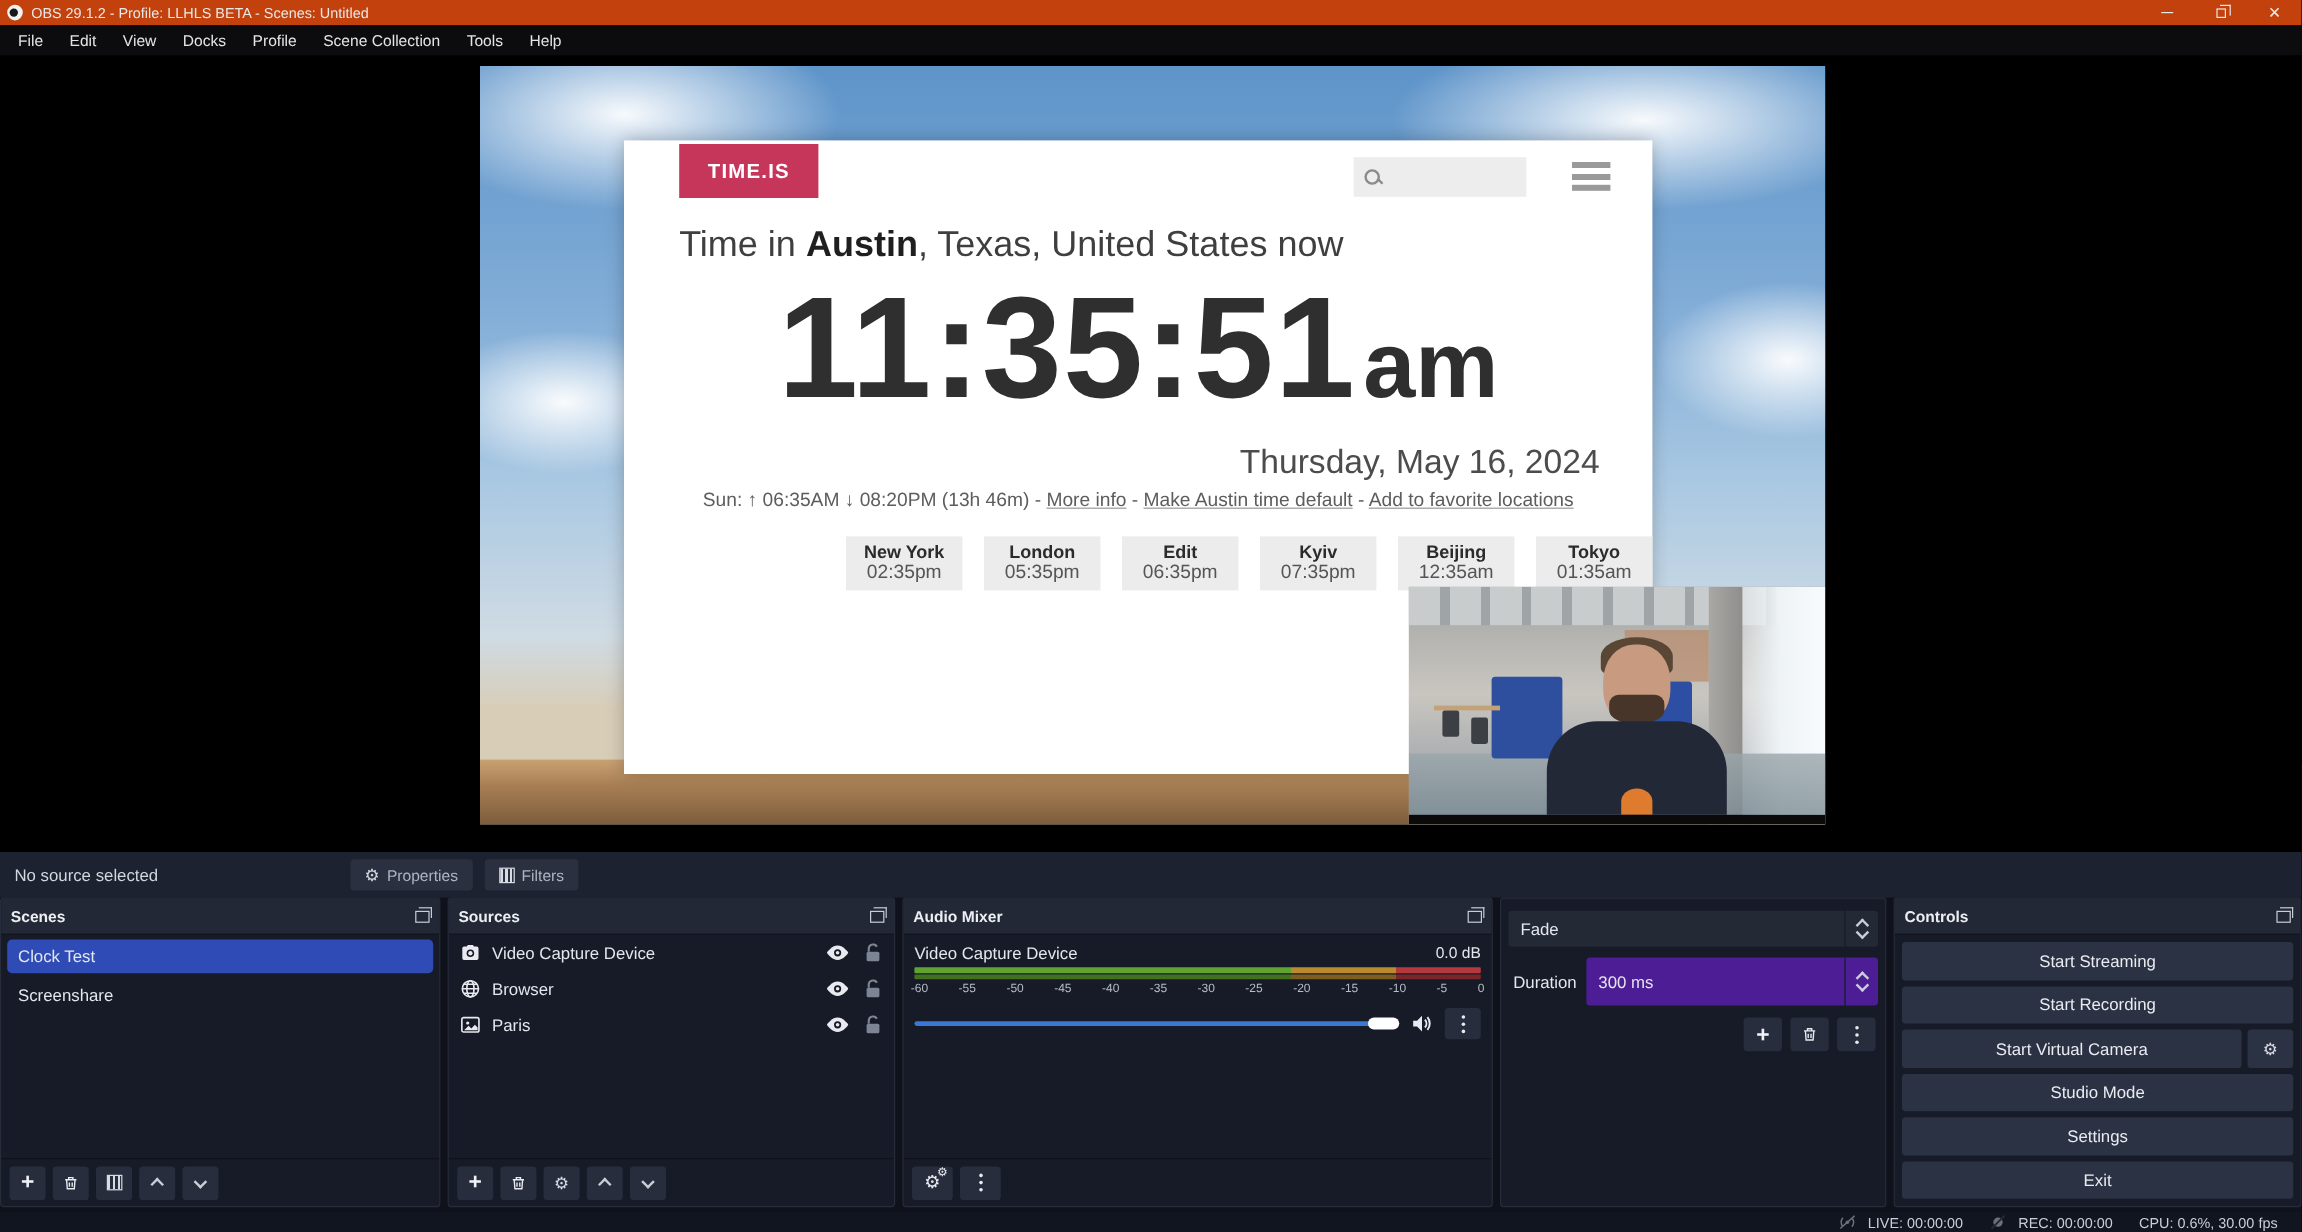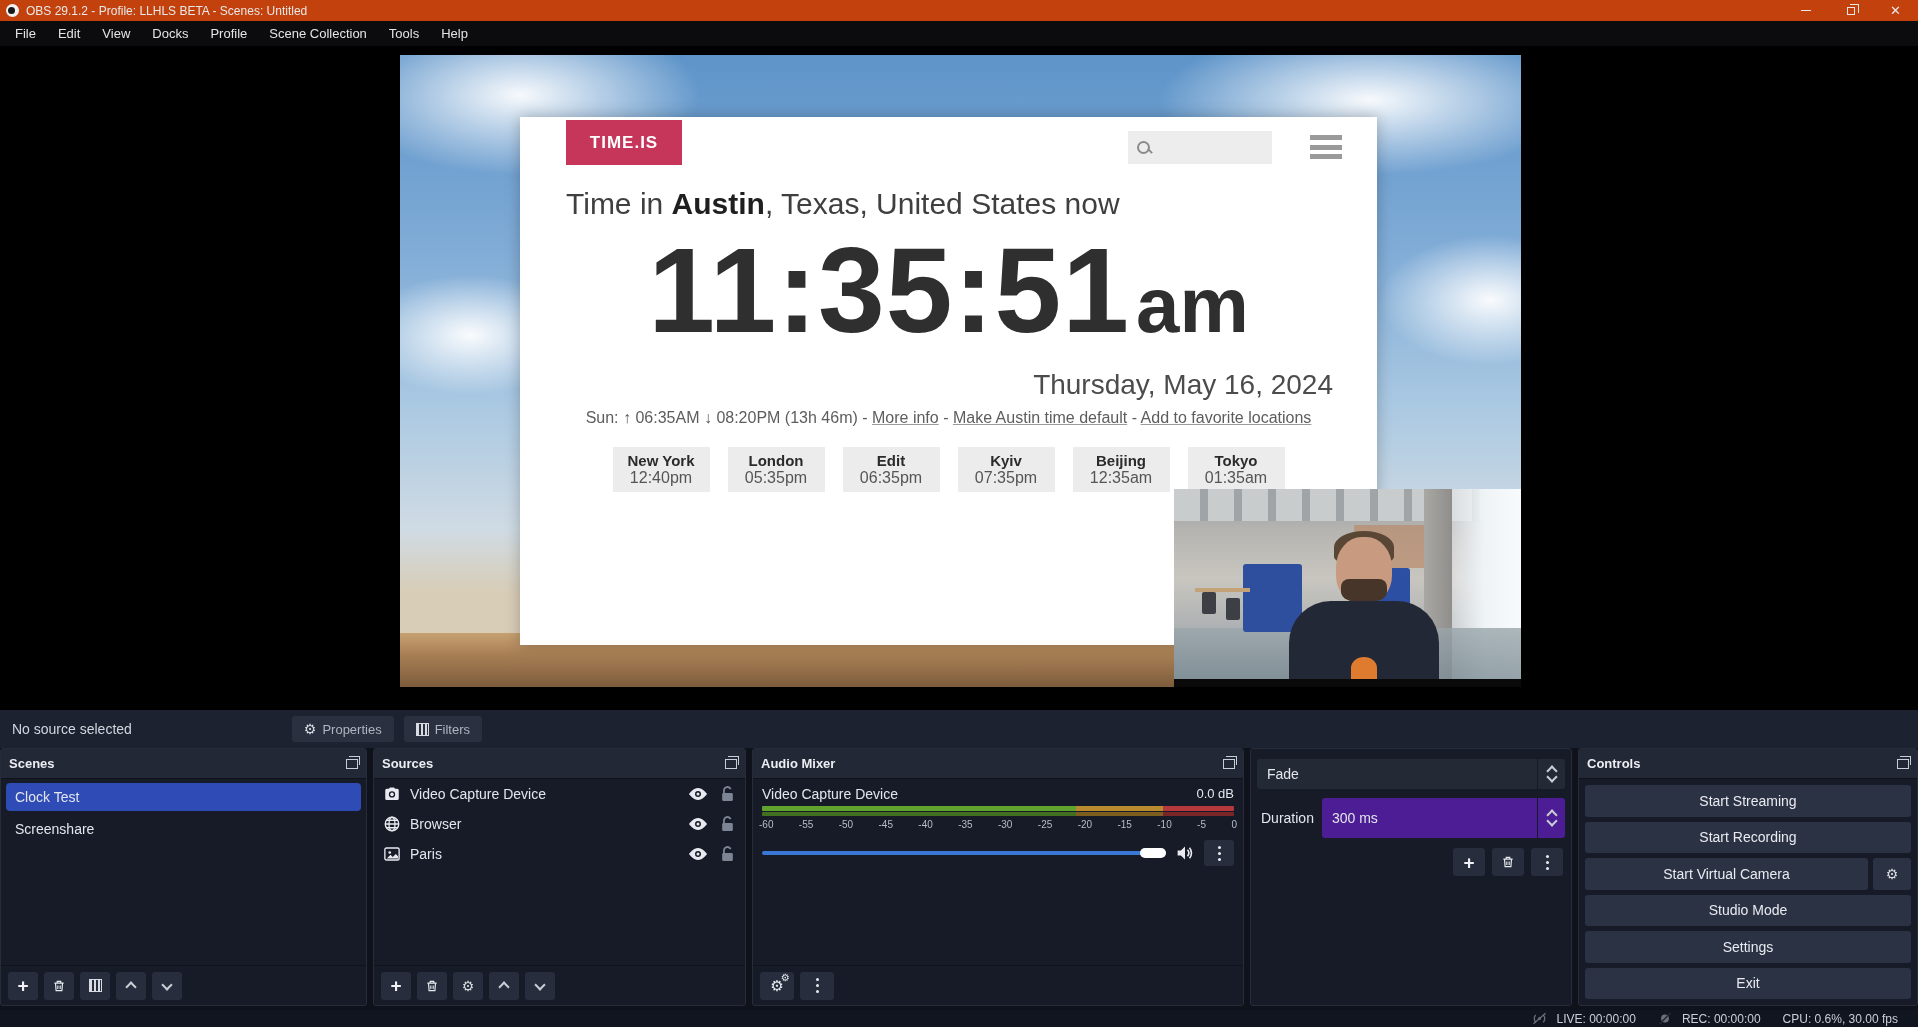--- a/index.html
+++ b/index.html
@@ -51,21 +51,21 @@
   .hamburger span { display:block; width:100%; height:5px; background:#9a9a9a; }
 
   .page-heading { position:absolute; left:46px; top:70px; width:770px; font-size:30px; color:#3f3f3f; }
   .page-heading b { color:#1f1f1f; }
   .clock-row { position:absolute; left:0; top:104px; width:100%; text-align:center; white-space:nowrap; }
   .clock-time { font-size:120px; font-weight:bold; color:#2f2f2f; letter-spacing:1px; }
   .clock-ampm { font-size:78px; font-weight:bold; color:#2f2f2f; margin-left:6px; }
   .page-date { position:absolute; right:44px; top:252px; font-size:28px; color:#4c4c4c; }
   .sun-row { position:absolute; left:0; top:292px; width:100%; text-align:center; font-size:16px; color:#5d5d5d; }
   .sun-row a { color:#5d5d5d; text-decoration:underline; text-decoration-color:#9a9a9a; }
-  .cities { position:absolute; left:0; top:330px; width:100%; display:flex; justify-content:center; gap:18px; }
+  .cities { position:absolute; left:0; top:330px; width:100%; display:flex; justify-content:flex-end; gap:18px; }
   .city-box { width:97px; height:45px; background:#ececec; display:flex; flex-direction:column;
               align-items:center; justify-content:center; }
   .city-name { font-size:15px; font-weight:bold; color:#2b2b2b; }
   .city-time { font-size:16px; color:#555; }
 
   
   .webcam { position:absolute; left:774px; top:434px; width:347px; height:198px; overflow:hidden;
             background:linear-gradient(180deg,#9aa0a4 0%, #b6b5b1 22%, #c9c6c0 45%, #a8adb0 75%, #8f989e 100%); }
   .wc-window { position:absolute; right:0; top:0; width:24%; height:100%;
                background:linear-gradient(90deg, rgba(244,247,250,.2), #eef3f6 55%, #f8fbfd); }
@@ -243,21 +243,21 @@
               <span></span>
             </div>
         </div>
         <div class="page-heading"><span>Time in </span><b>Austin</b><span>, Texas, United States now</span></div>
         <div class="clock-row"><span class="clock-time">11:35:51</span><span class="clock-ampm">am</span></div>
         <div class="page-date">Thursday, May 16, 2024</div>
         <div class="sun-row"><span>Sun: ↑ 06:35AM ↓ 08:20PM (13h 46m) - </span><a>More info</a><span> - </span><a>Make Austin time default</a><span> - </span><a>Add to favorite locations</a></div>
         <div class="cities">
           <div class="city-box">
               <span class="city-name">New York</span>
-              <span class="city-time">12:40pm</span>
+              <span class="city-time">02:35pm</span>
             </div>
           <div class="city-box">
               <span class="city-name">London</span>
               <span class="city-time">05:35pm</span>
             </div>
           <div class="city-box">
               <span class="city-name">Edit</span>
               <span class="city-time">06:35pm</span>
             </div>
           <div class="city-box">

